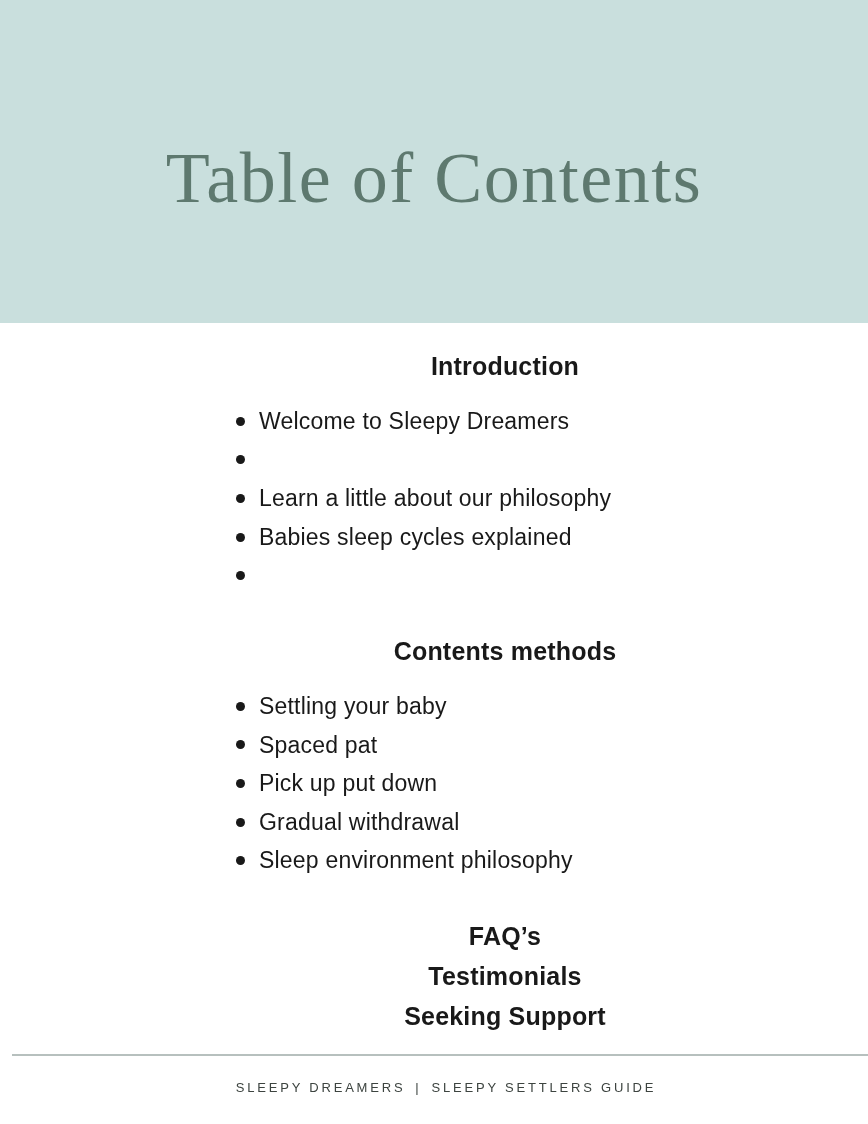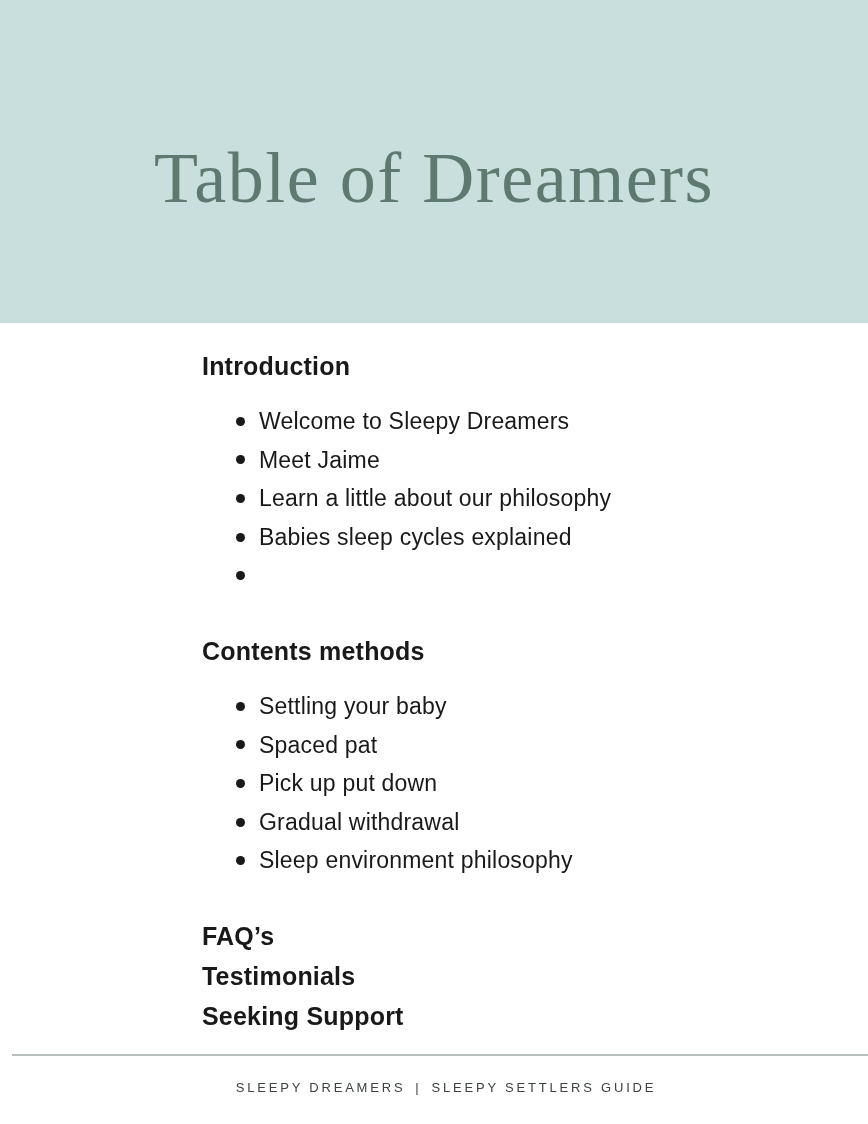--- a/index.html
+++ b/index.html
@@ -28,20 +28,21 @@
     font-family: "Liberation Serif", "DejaVu Serif", serif;
     font-weight: 400;
     font-size: 72px;
     letter-spacing: 1.5px;
     color: var(--title, #5e796f);
     white-space: nowrap;
   }
   .content {
     box-sizing: border-box;
     padding: 23px 60px 0 202px;
+    text-align: center;
   }
   .content h2 {
     margin: 0;
     font-size: 25px;
     line-height: 40px;
     font-weight: 700;
     letter-spacing: 0.2px;
     color: var(--body-text, #191919);
   }
   section.gap-top { margin-top: 36px; }
@@ -89,35 +90,34 @@
     white-space: nowrap;
   }
   .footer-text .sep { margin: 0 10px; }
 </style>
 </head>
 <body>
 
 <div class="page">
 
   <header class="hero">
-    <h1>Table of Dreamers</h1>
+    <h1>Table of Contents</h1>
   </header>
 
   <main class="content">
     <div id="sections">
   <section>
     <h2>Introduction</h2>
     <ul>
             <li>
               <span class="bullet"></span>
               <span>Welcome to Sleepy Dreamers</span>
             </li>
             <li>
               <span class="bullet"></span>
-              <span>Meet Jaime</span>
             </li>
             <li>
               <span class="bullet"></span>
               <span>Learn a little about our philosophy</span>
             </li>
             <li>
               <span class="bullet"></span>
               <span>Babies sleep cycles explained</span>
             </li>
             <li>

